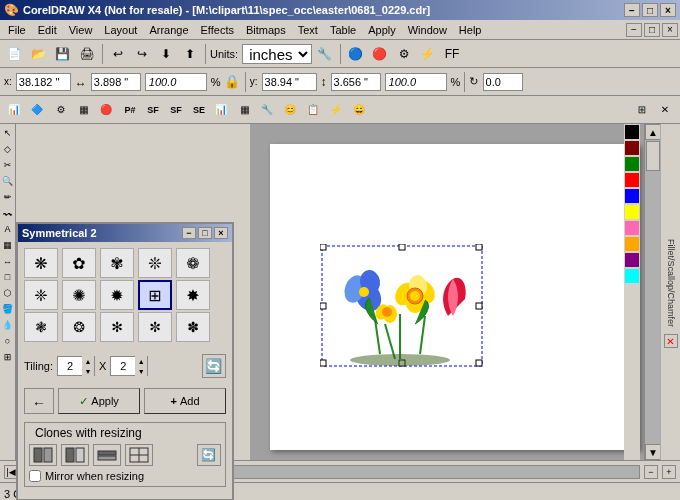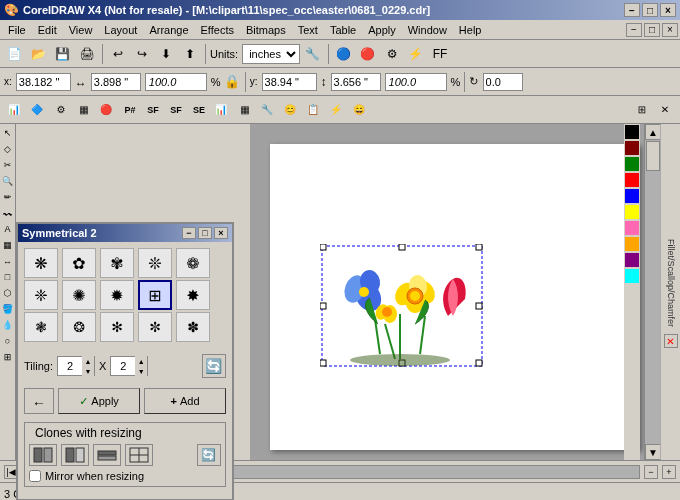--- a/index.html
+++ b/index.html
@@ -14,21 +14,21 @@
     
     .menu-bar { background: #d4d0c8; border-bottom: 1px solid #888; height: 20px; display: flex; align-items: center; padding: 4px 2px; }
     .menu-item { padding: 2px 6px; font-size: 11px; cursor: pointer; height: 100%; display: flex; align-items: center; }
     .menu-bar-right { margin-left: auto; display: flex; gap: 2px; }
 
     
     .toolbar { background: #d4d0c8; border-bottom: 1px solid #888; height: 28px; display: flex; align-items: center; padding: 2px 4px; gap: 2px; }
     .toolbar-btn { background: #d4d0c8; border: 1px solid transparent; width: 22px; height: 22px; display: flex; align-items: center; justify-content: center; cursor: pointer; font-size: 12px; }
     .toolbar-sep { width: 1px; height: 20px; background: #888; margin: 0 2px; }
     .toolbar-label { font-size: 11px; margin-right: 2px; }
-    .toolbar-select { height: 20px; font-size: 11px; background: white; border: 1px solid #888; padding: 0 2px; }
+    .toolbar-select { height: 20px; font-size: 15px; background: white; border: 1px solid #888; padding: 0 2px; }
 
     
     .toolbar2 { background: #d4d0c8; border-bottom: 1px solid #888; height: 28px; display: flex; align-items: center; padding: 2px 4px; gap: 4px; font-size: 11px; }
     .coord-input { width: 60px; height: 18px; border: 1px solid #888; background: white; font-size: 11px; padding: 0 2px; }
     .coord-pct { width: 62px; height: 18px; border: 1px solid #888; background: white; font-size: 11px; padding: 0 3px; font-style: italic; }
 
     
     .effects-toolbar { background: #d4d0c8; border-bottom: 1px solid #888; height: 28px; display: flex; align-items: center; padding: 2px 4px; gap: 1px; overflow: hidden; }
     .eff-btn { width: 22px; height: 22px; display: flex; align-items: center; justify-content: center; cursor: pointer; font-size: 10px; border: 1px solid transparent; }
 

